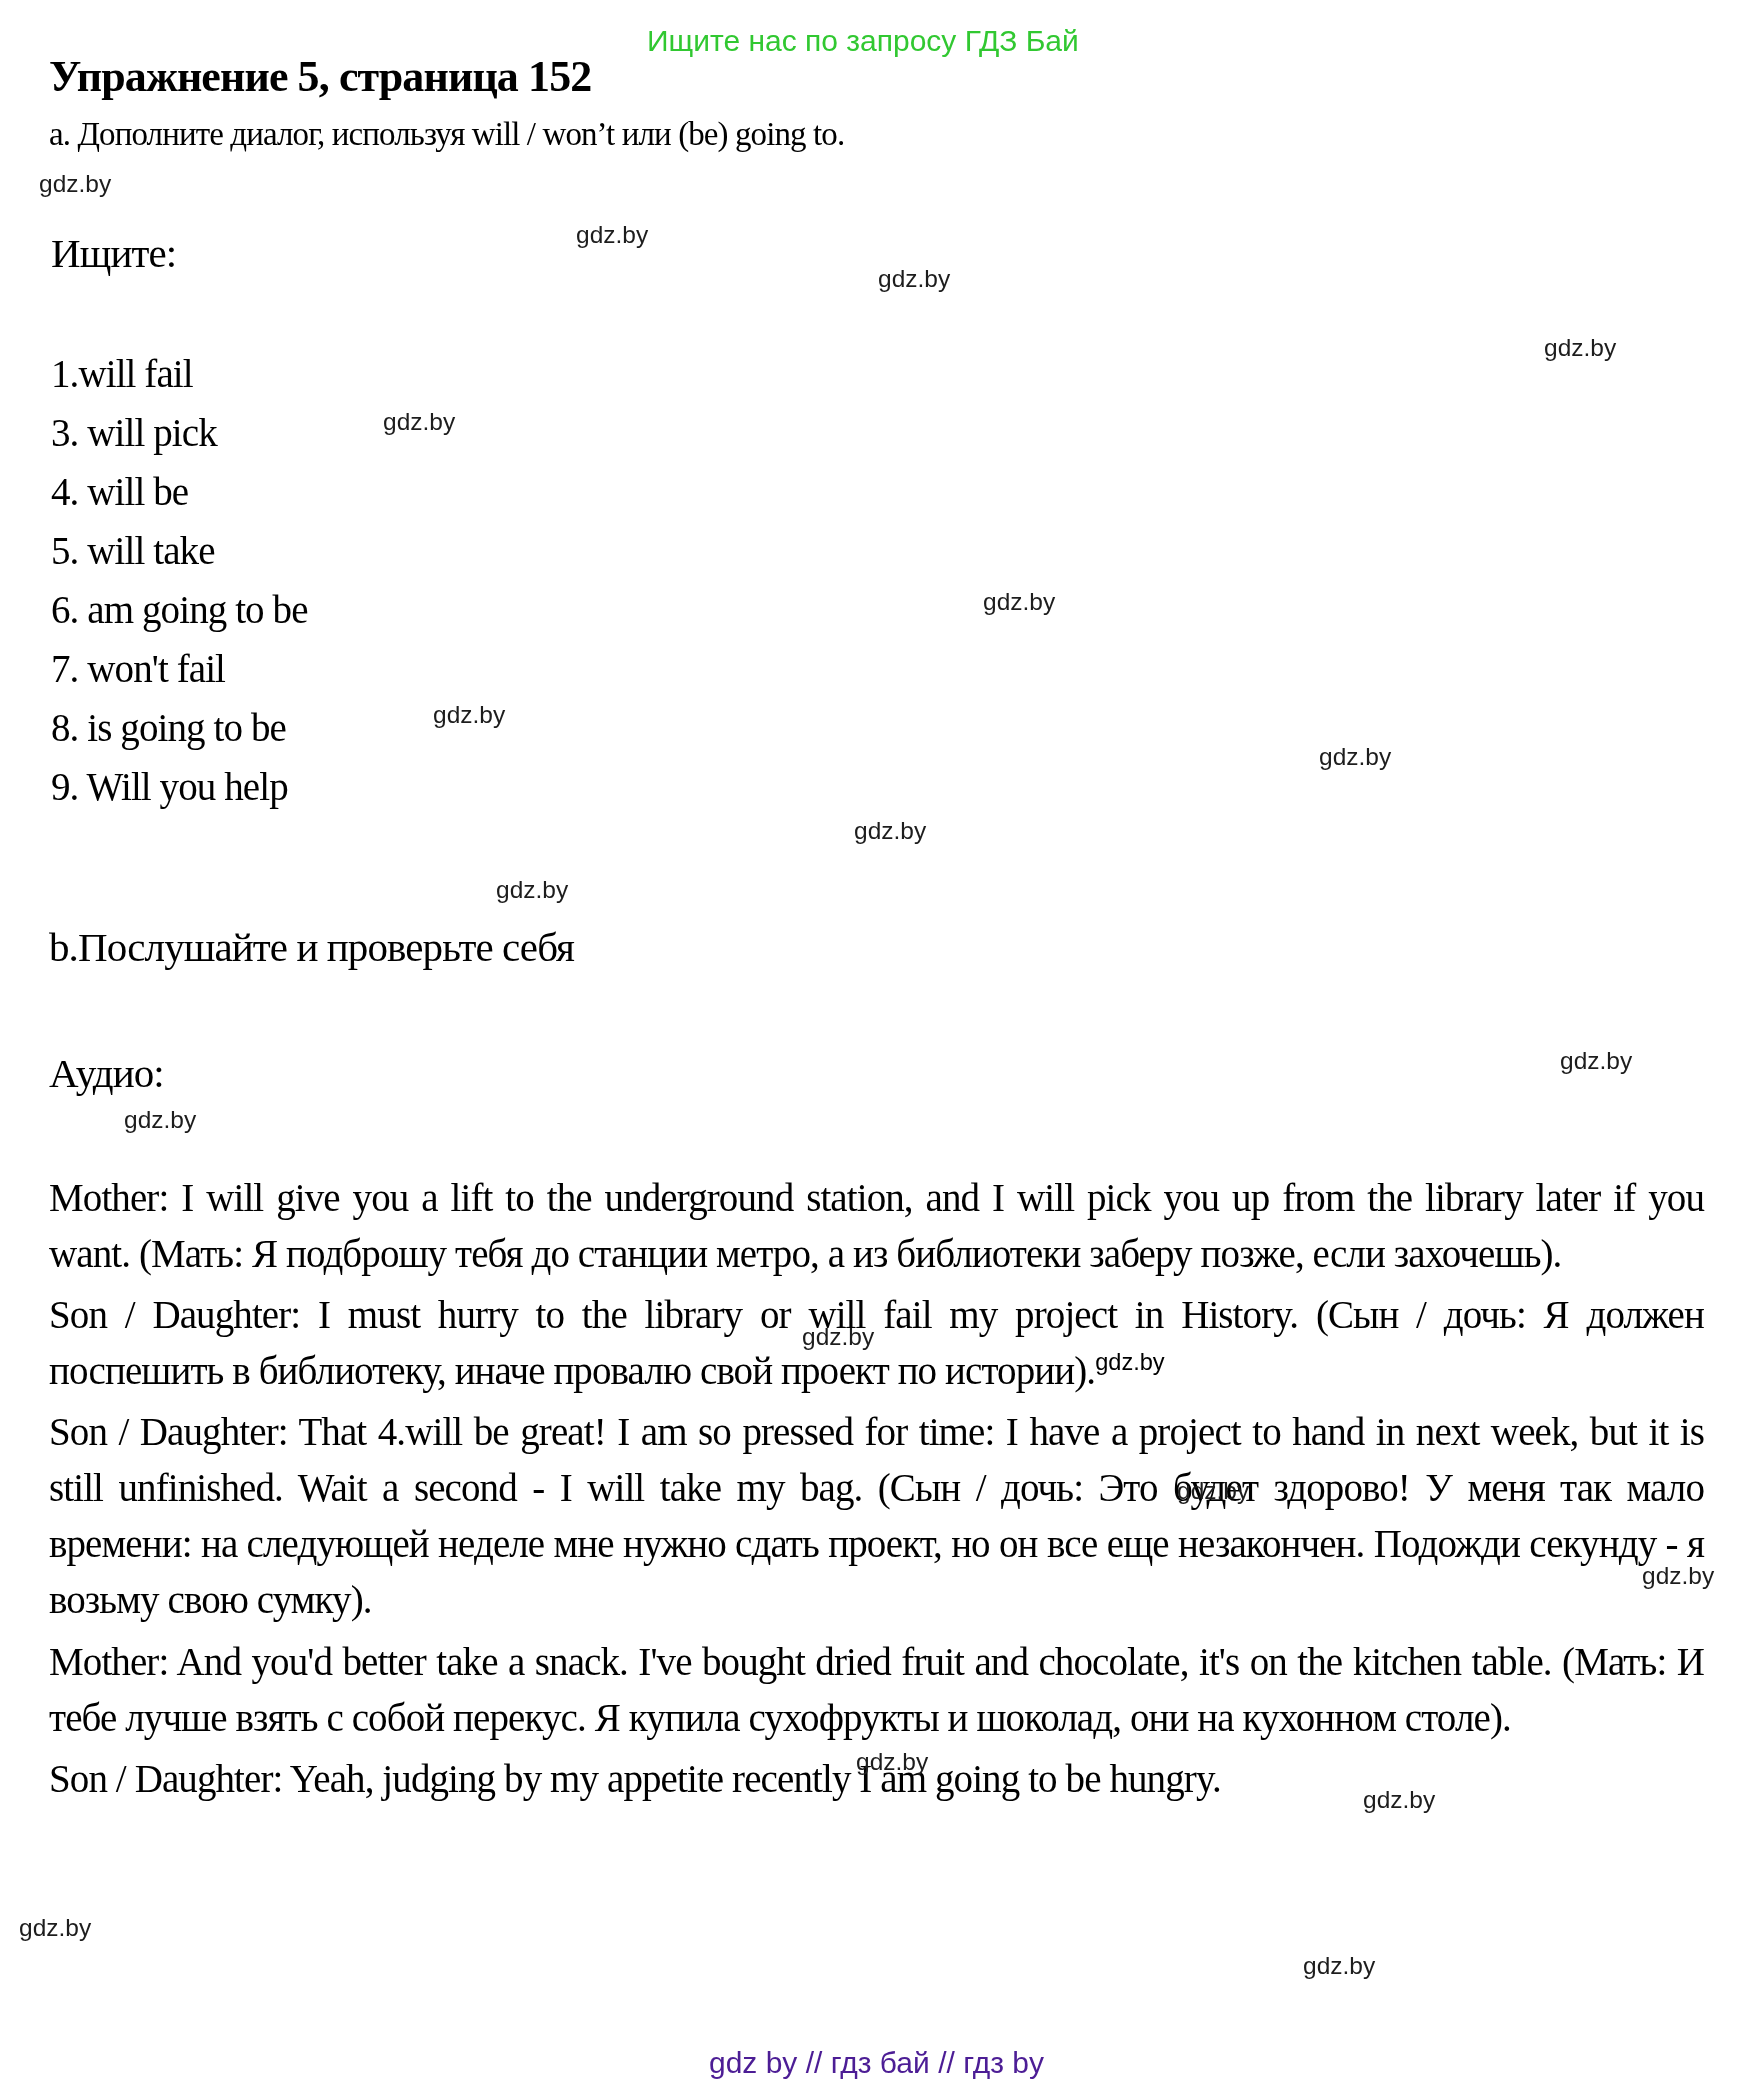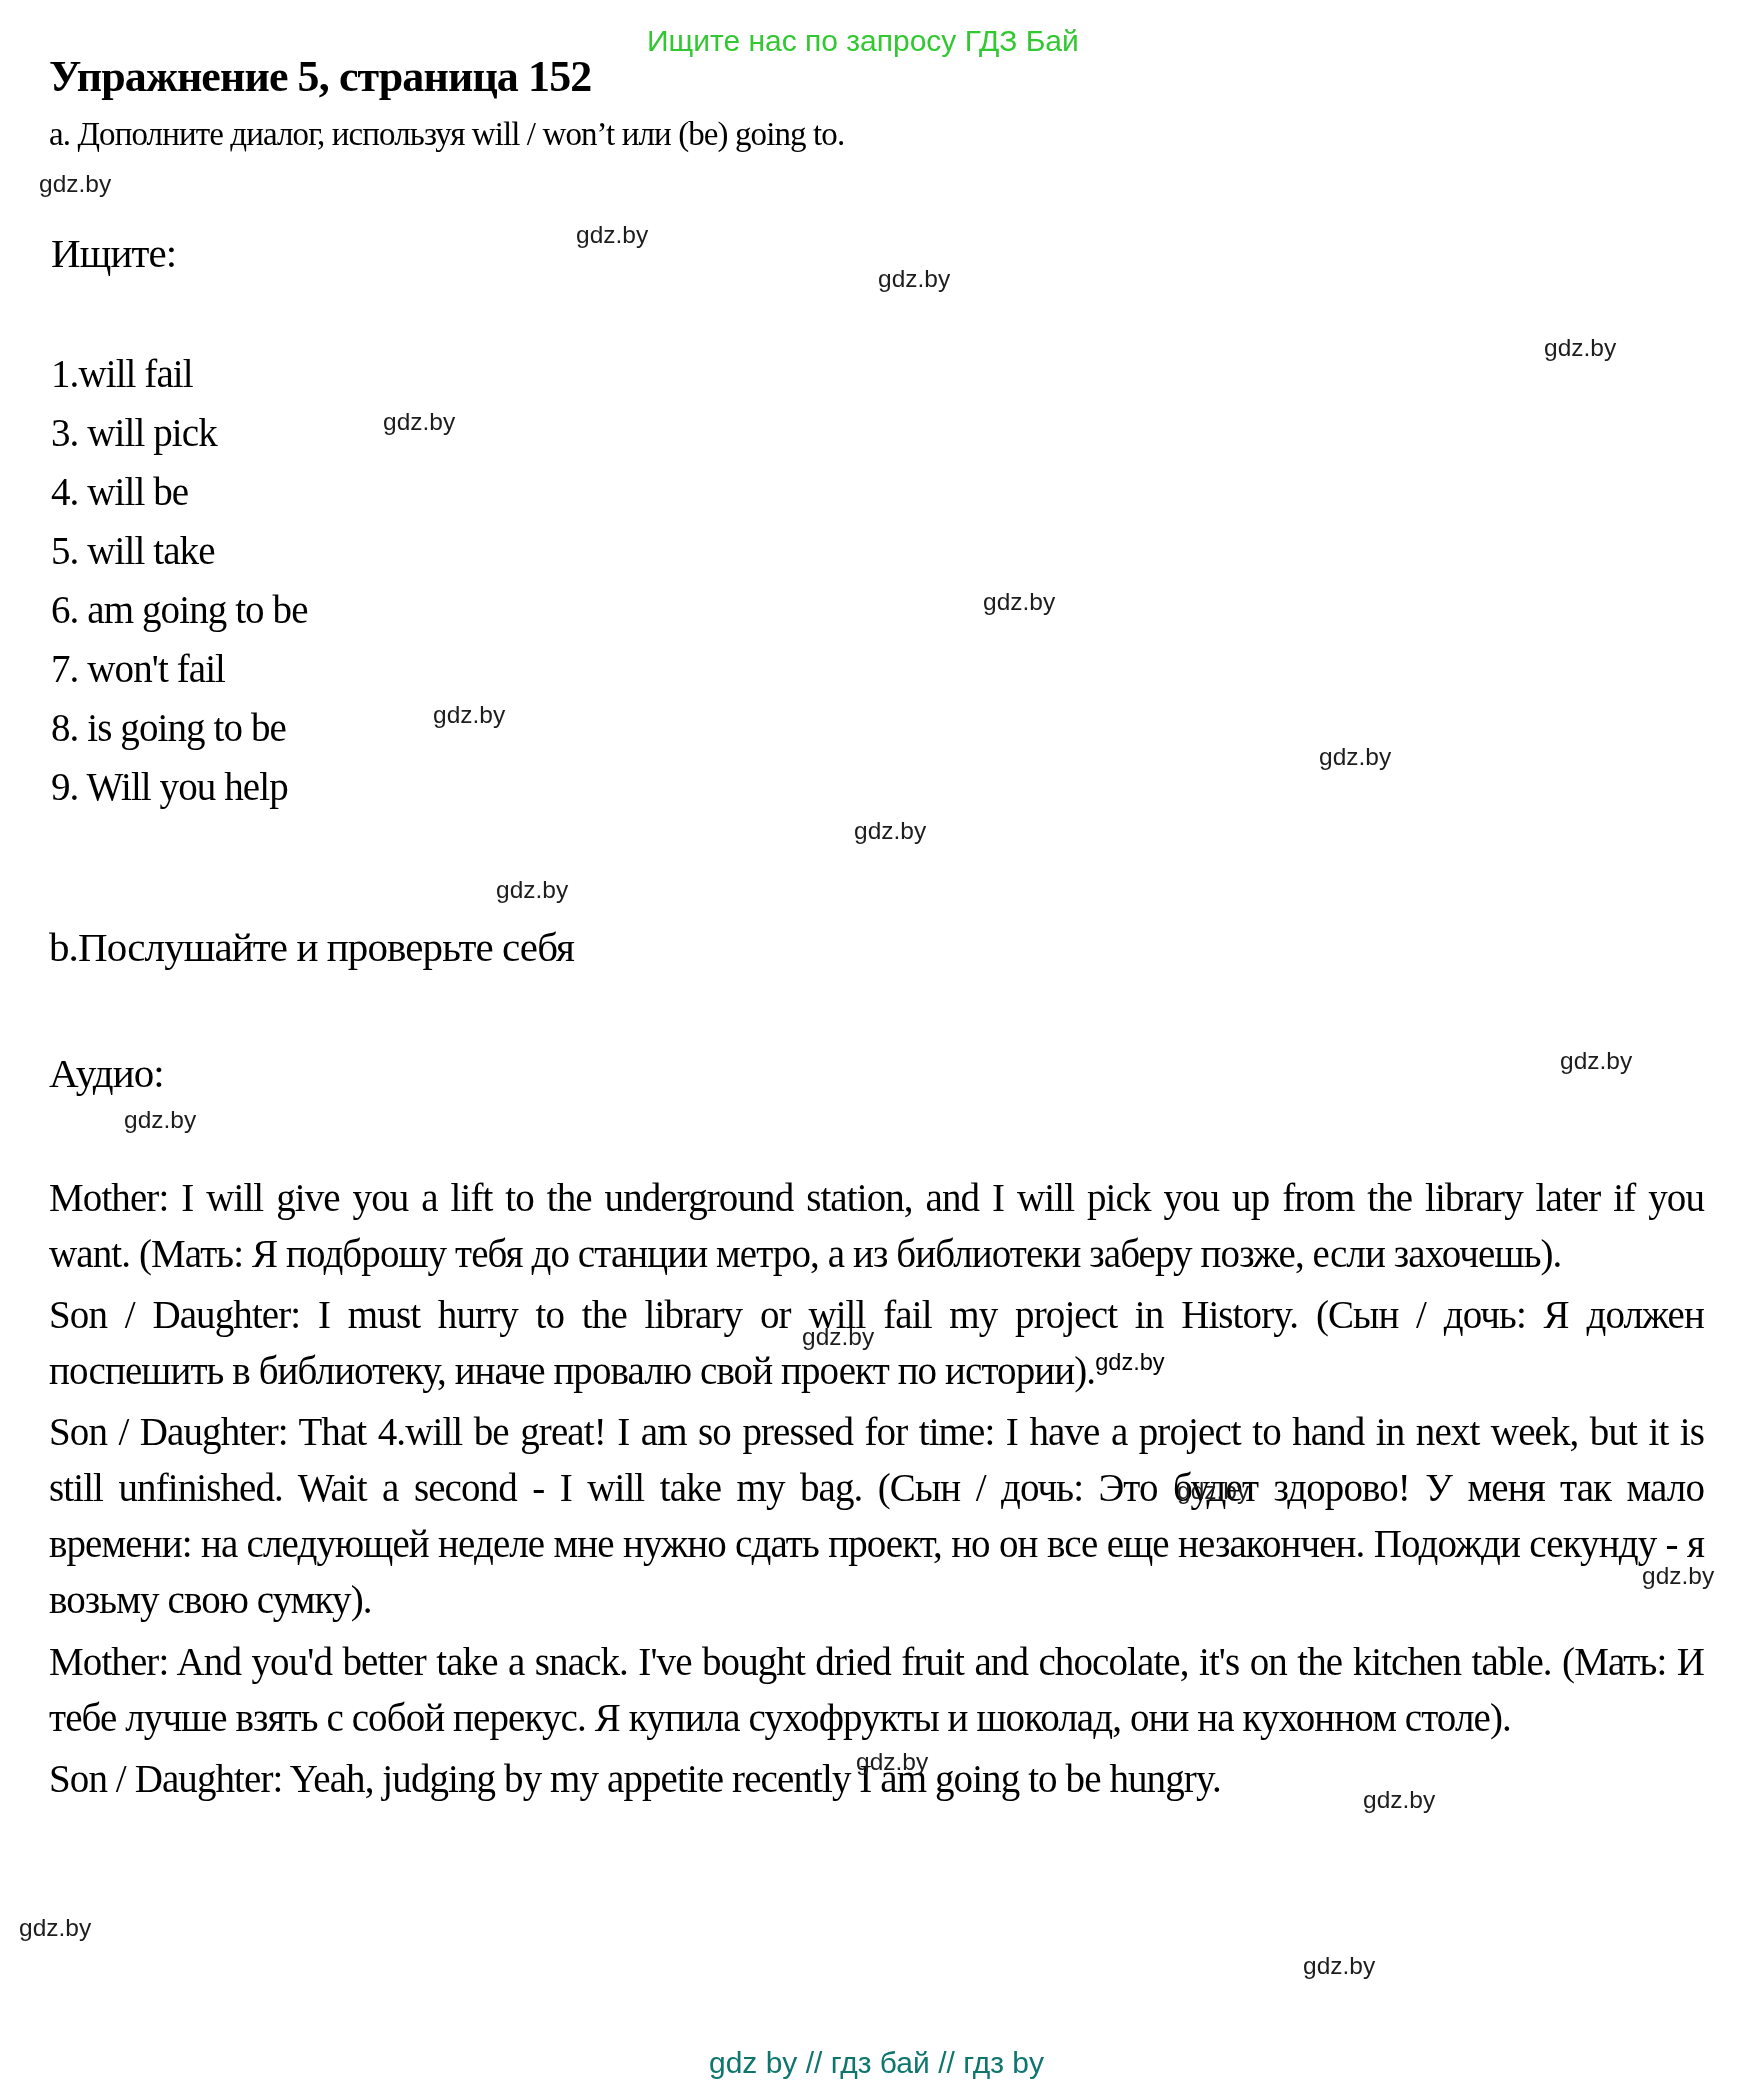--- a/index.html
+++ b/index.html
@@ -93,21 +93,21 @@
   <div class="audio-label">Аудио:</div>
 
   <div class="dialog">
     <p>Mother: I will give you a lift to the underground station, and I will pick you up from the library later if you want. (Мать: Я подброшу тебя до станции метро, а из библиотеки заберу позже, если захочешь).</p>
     <p><span>Son / Daughter: I must hurry to the library or will fail my project in History. (Сын / дочь: Я должен поспешить в библиотеку, иначе провалю свой проект по истории).</span><sup class="wm-sup">gdz.by</sup></p>
     <p>Son / Daughter: That 4.will be great! I am so pressed for time: I have a project to hand in next week, but it is still unfinished. Wait a second - I will take my bag. (Сын / дочь: Это будет здорово! У меня так мало времени: на следующей неделе мне нужно сдать проект, но он все еще незакончен. Подожди секунду - я возьму свою сумку).</p>
     <p>Mother: And you'd better take a snack. I've bought dried fruit and chocolate, it's on the kitchen table. (Мать: И тебе лучше взять с собой перекус. Я купила сухофрукты и шоколад, они на кухонном столе).</p>
     <p>Son / Daughter: Yeah, judging by my appetite recently I am going to be hungry.</p>
   </div>
 
-  <div class="footer" style="color: #0f766e;">gdz by  //  гдз бай  //  гдз by</div>
+  <div class="footer" style="color: #4c1d95;">gdz by  //  гдз бай  //  гдз by</div>
 
   <div>
       <span class="wm" style="left: 39px; top: 171px;">gdz.by</span>
       <span class="wm" style="left: 576px; top: 222px;">gdz.by</span>
       <span class="wm" style="left: 878px; top: 266px;">gdz.by</span>
       <span class="wm" style="left: 1544px; top: 335px;">gdz.by</span>
       <span class="wm" style="left: 383px; top: 409px;">gdz.by</span>
       <span class="wm" style="left: 983px; top: 589px;">gdz.by</span>
       <span class="wm" style="left: 433px; top: 702px;">gdz.by</span>
       <span class="wm" style="left: 1319px; top: 744px;">gdz.by</span>

